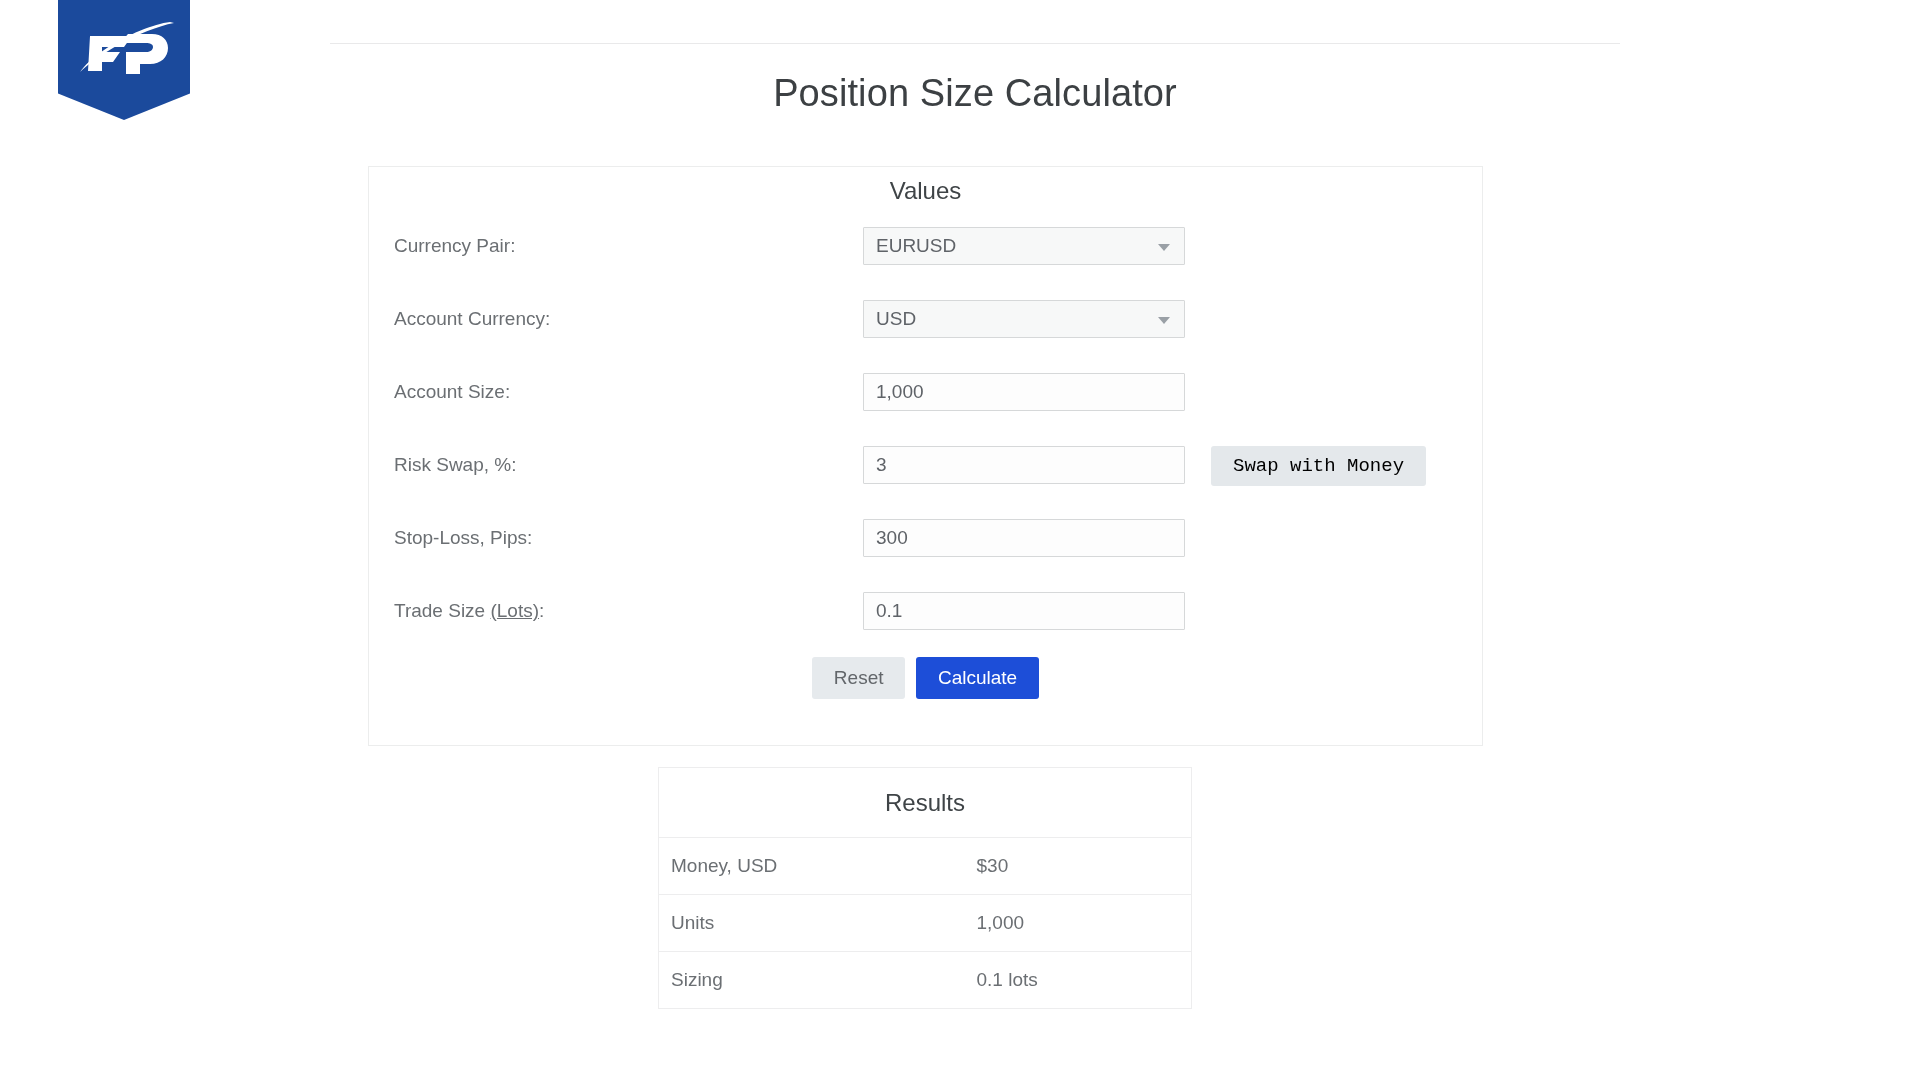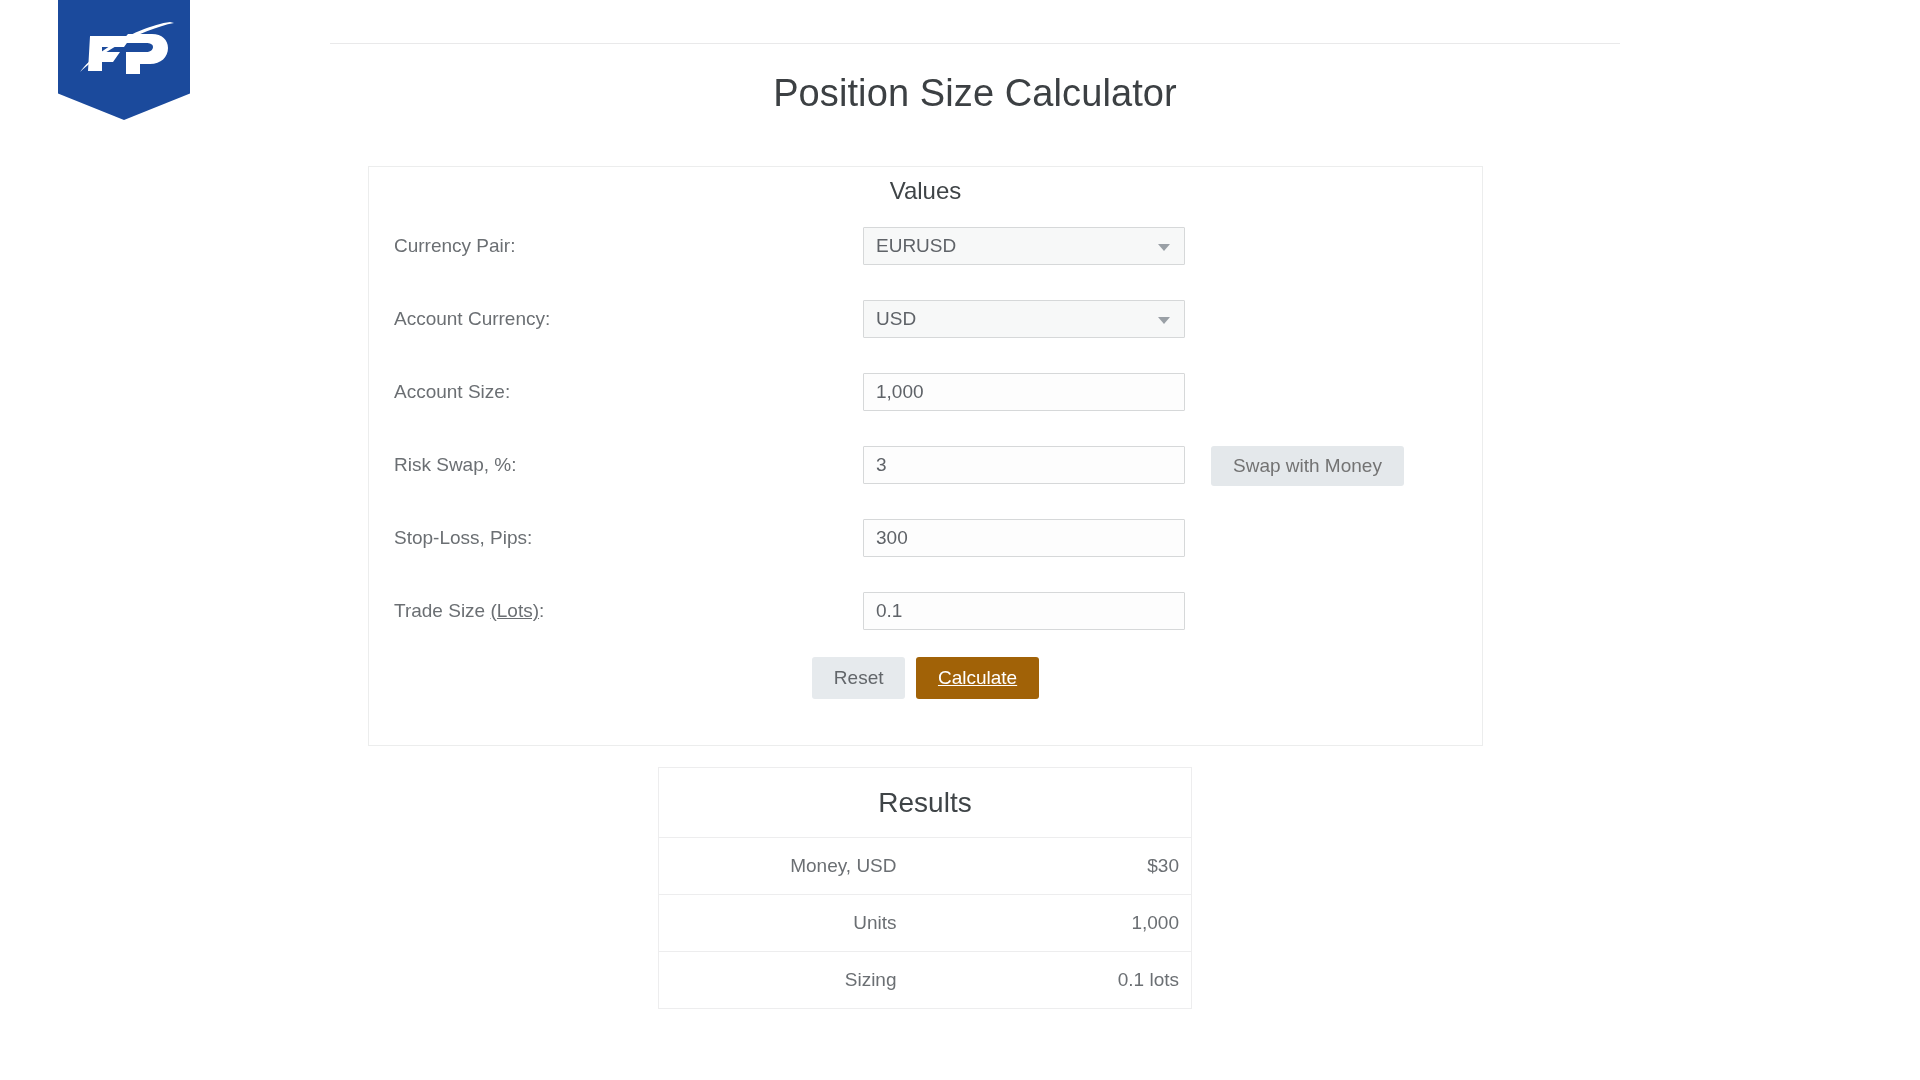--- a/index.html
+++ b/index.html
@@ -131,22 +131,22 @@
   .swap-btn {
     position: absolute;
     left: 842px;
     top: 0;
     height: 40px;
     padding: 0 22px;
     background: #e4e8eb;
     border: none;
     border-radius: 3px;
     font-size: 19px;
-    color: #737373;
-    font-family: Liberation Sans, sans-serif;
+    color: #000000;
+    font-family: Liberation Mono, monospace;
     cursor: pointer;
     line-height: 40px;
   }
 
   
   .actions {
     position: absolute;
     left: 0;
     top: 490px;
     width: 100%;
@@ -158,47 +158,46 @@
     height: 42px;
     line-height: 42px;
     padding: 0 22px;
     font-size: 19px;
     border: none;
     border-radius: 3px;
     font-family: "Liberation Sans", sans-serif;
     cursor: pointer;
   }
   .btn-reset { background: #e6eaed; color: #62666a; }
-  .btn-calculate { background: #a16207; color: #ffffff; margin-left: 6px; text-decoration: underline; }
+  .btn-calculate { background: #1d4ed8; color: #ffffff; margin-left: 6px; }
 
   
   .results-table {
     position: absolute;
     left: 658px;
     top: 767px;
     width: 534px;
     background: #ffffff;
     border: 1px solid #ededee;
     border-collapse: collapse;
   }
   .results-head-cell {
     height: 70px;
     text-align: center;
-    font-size: 28px;
+    font-size: 24px;
     color: #3f4447;
     font-weight: 400;
     border-bottom: 1px solid #ededee;
   }
   .results-row { height: 57px; }
   .results-row + .results-row .rc { border-top: 1px solid #ededee; }
   .rc {
     font-size: 19px;
     color: #6b6f73;
     padding: 0 12px;
-    text-align: right;
   }
   .rc-label { width: 250px; padding-left: 12px; }
   .rc-value { padding-left: 68px; }
 </style>
 </head>
 <body>
 
 <div class="page">
 
   <div class="logo-badge">

